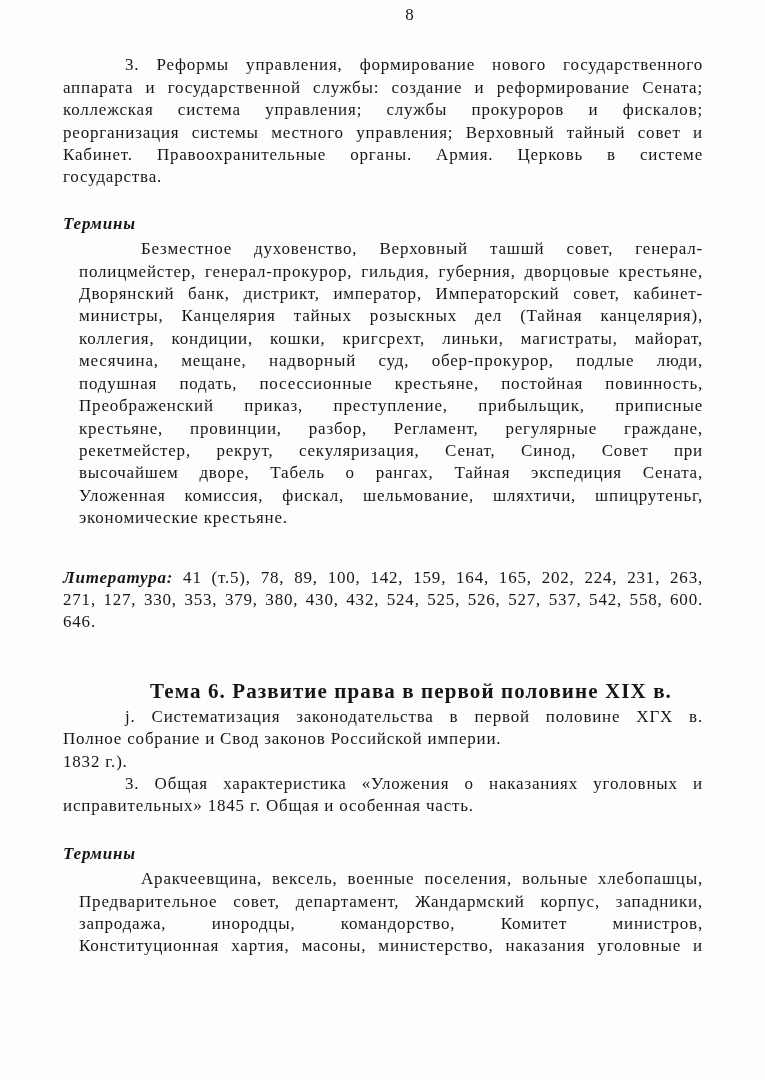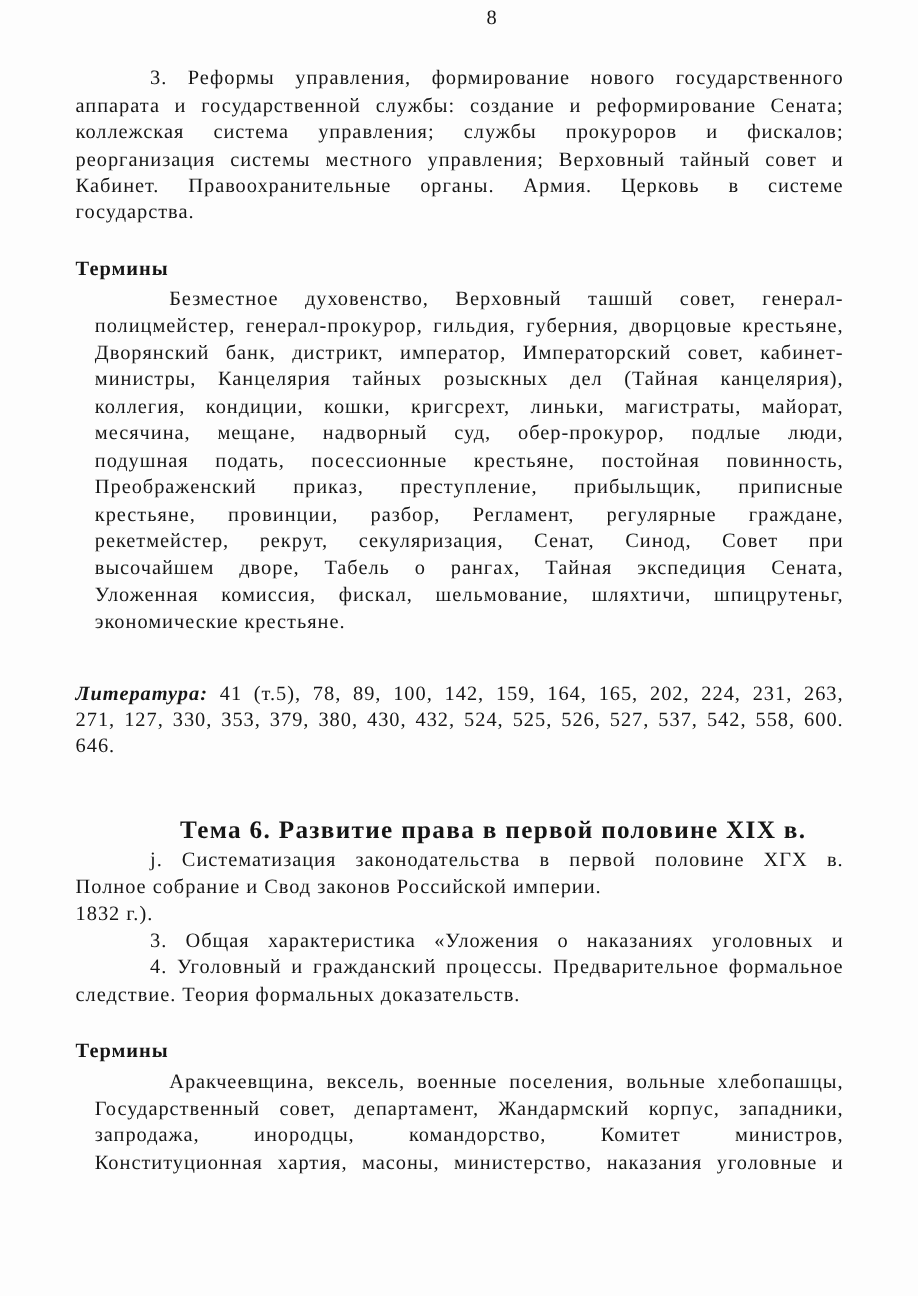--- a/index.html
+++ b/index.html
@@ -33,20 +33,21 @@
   .pagenum {
     margin-top: 4px;
     text-align: center;
     text-align-last: center;
     position: relative;
     left: 27px;
   }
   .para-first { margin-top: 28px; }
   .terms-heading {
     font-weight: bold;
+    font-style: italic;
     text-align: center;
     text-align-last: left;
   }
   .terms-heading-1 { margin-top: 24px; }
   .terms-body { margin-top: 3px; margin-left: 16px; }
   .lit-block { margin-top: 37px; }
   .lit-label { font-weight: bold; font-style: italic; }
   .topic-heading {
     margin-top: 42px;
     font-size: 21px;
@@ -108,30 +109,27 @@
     <section class="items-block">
       <div>
         <div class="line indent">j. Систематизация законодательства в первой половине ХГХ в.</div>
         <div class="line last">Полное собрание и Свод законов Российской империи.</div>
       </div>
       <div>
         <div class="line last">1832 г.).</div>
       </div>
       <div>
         <div class="line indent">3. Общая характеристика «Уложения о наказаниях уголовных и</div>
-      </div>
-      <div>
-        <div class="line indent">4. Уголовный и гражданский процессы. Предварительное формальное</div>
-        <div class="line last">следствие. Теория формальных доказательств.</div>
+        <div class="line last">исправительных» 1845 г. Общая и особенная часть.</div>
       </div>
     </section>
 
     <div class="line terms-heading terms-heading-2">Термины</div>
 
     <section class="terms-body">
       <div class="line indent">Аракчеевщина, вексель, военные поселения, вольные хлебопашцы,</div>
-      <div class="line">Государственный совет, департамент, Жандармский корпус, западники,</div>
+      <div class="line">Предварительное совет, департамент, Жандармский корпус, западники,</div>
       <div class="line">запродажа, инородцы, командорство, Комитет министров,</div>
       <div class="line">Конституционная хартия, масоны, министерство, наказания уголовные и</div>
     </section>
 
   </div>
 </div>
 
 </body></html>

